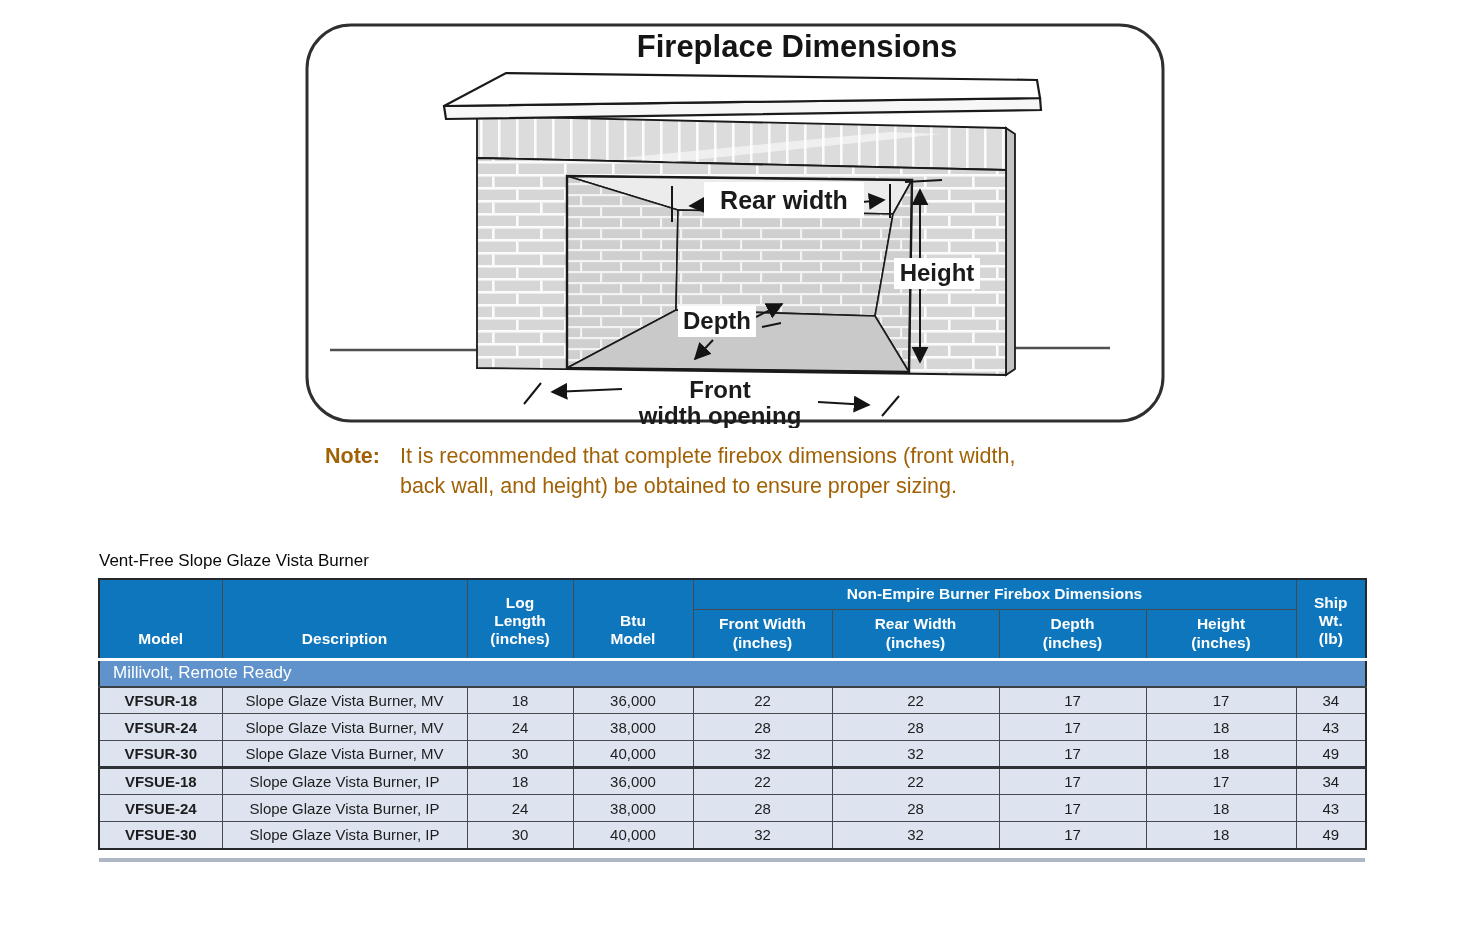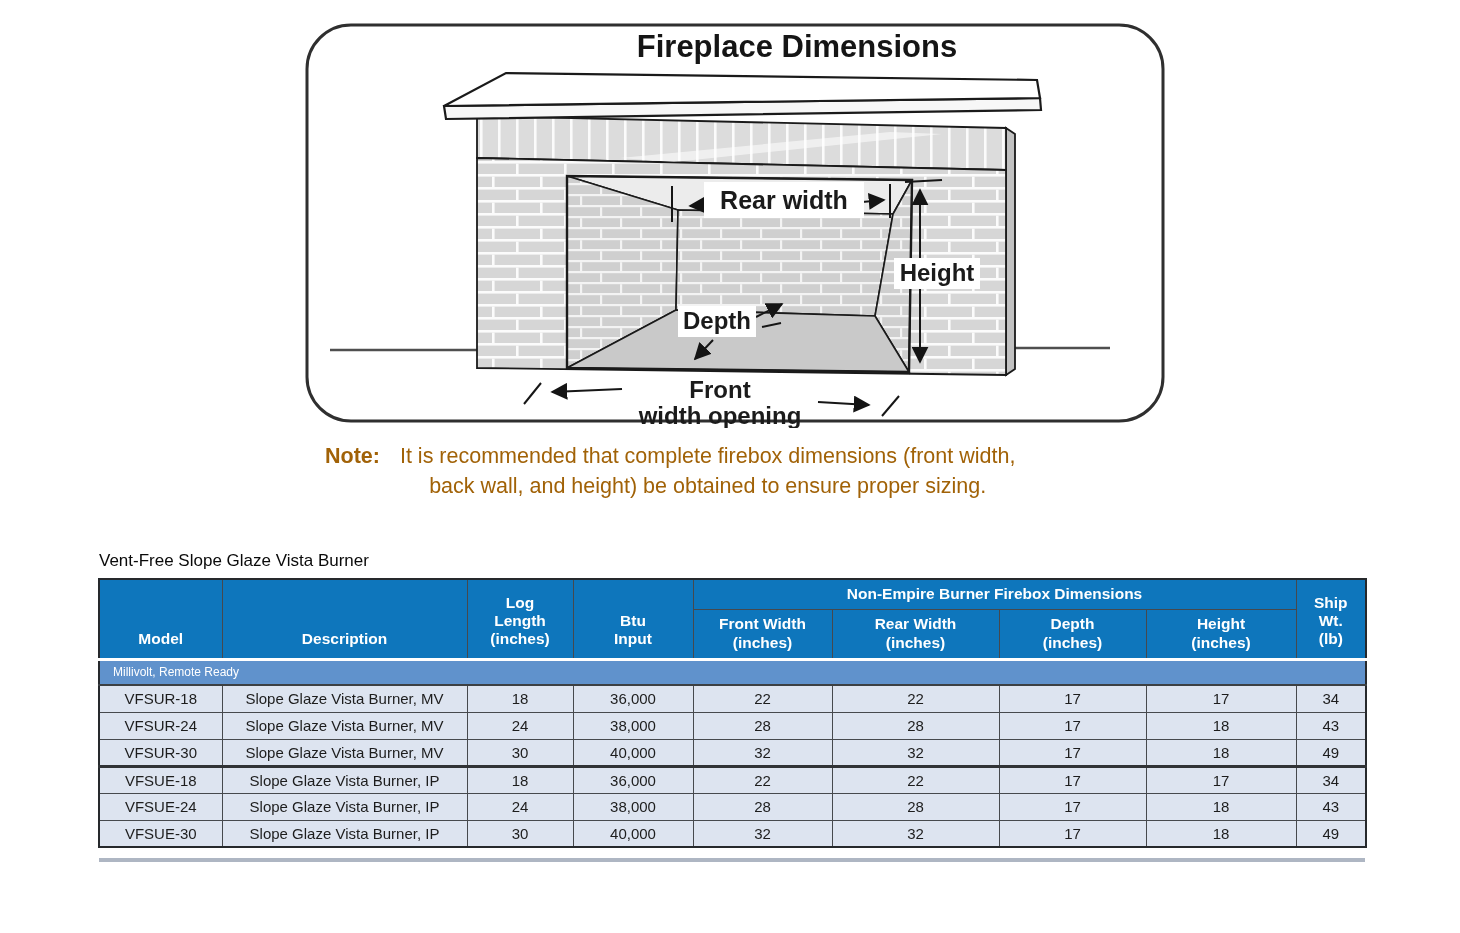--- a/index.html
+++ b/index.html
@@ -14,21 +14,21 @@
   .diagram-box svg { display: block; }
   .svg-title { font: 700 31px "Liberation Sans", sans-serif; fill: #151515; }
   .svg-label { font: 600 24px "Liberation Sans", sans-serif; fill: #1b1b1b; }
   .svg-label-big { font: 600 25px "Liberation Sans", sans-serif; fill: #1b1b1b; }
   .dim { stroke: #161616; stroke-width: 2; fill: none; }
 
   
   .note { position: absolute; left: 325px; top: 441px; display: flex; color: #a16207;
           font-size: 21.5px; line-height: 30px; }
   .note-label { font-weight: 700; margin-right: 20px; white-space: nowrap; }
-  .note-lines { white-space: pre-line; text-align: center; }
+  .note-lines { white-space: pre-line; }
 
   
   .table-title { position: absolute; left: 99px; top: 551px; font-size: 17px;
                  font-weight: 400; color: #0a0a0a; }
   .spec-table {
     position: absolute; left: 98px; top: 578px; width: 1269px;
     border-collapse: collapse; table-layout: fixed;
     border: 2.5px solid #26292c;
     font-family: "Liberation Sans", sans-serif;
   }
@@ -38,30 +38,30 @@
     font-size: 15.5px; line-height: 1.18; white-space: pre-line;
     text-align: center; padding: 2px 4px;
   }
   .spec-table tr.htop { height: 30px; }
   .spec-table tr.hsub { height: 50px; }
   .spec-table th.vspan { vertical-align: bottom; padding-bottom: 9px; }
   .spec-table tr.hsub th { vertical-align: middle; margin-left: 41px; }
   .spec-table thead tr.hsub th, .spec-table thead th.vspan { border-bottom: 3px solid #ffffff; }
   .spec-table tr.section { height: 26px; }
   .spec-table tr.section td {
-    background: var(--section-bg, #6092cc); color: #fff; font-size: 12px;
+    background: var(--section-bg, #6092cc); color: #fff; font-size: 17px;
     text-align: left; padding: 2px 0 3px 13px;
     border-top: 3px solid #0c4a6e; border-bottom: 2.2px solid #3c4043;
   }
   .spec-table tbody tr:not(.section) { height: 27px; }
   .spec-table tbody tr:not(.section) td {
     background: var(--row-bg, #dde4f0); color: #1d1d1d; font-size: 15px;
     text-align: center; padding: 1px 4px;
   }
-  .spec-table tbody tr:not(.section) td:first-child { font-weight: 400; }
+  .spec-table tbody tr:not(.section) td:first-child { font-weight: 700; }
   .spec-table tbody tr.group-start td { border-top: 3.4px solid #303336; }
   .table-shadow { position: absolute; left: 99px; top: 858px; width: 1266px;
                   height: 3.5px; background: #aeb6c3; }
 </style>
 </head>
 <body>
 
 <div class="diagram-box">
   <svg viewBox="0 0 870 410" width="870" height="410">
     <defs>
@@ -168,21 +168,21 @@
       <col style="width:70px">
   </colgroup>
   <thead>
     <tr class="htop">
       <th rowspan="2" class="vspan">Model</th>
       <th rowspan="2" class="vspan">Description</th>
       <th rowspan="2" class="vspan">Log
 Length
 (inches)</th>
       <th rowspan="2" class="vspan">Btu
-Input</th>
+Model</th>
       <th colspan="4">Non-Empire Burner Firebox Dimensions</th>
       <th rowspan="2" class="vspan">Ship
 Wt.
 (lb)</th>
     </tr>
     <tr class="hsub">
       <th>Front Width
 (inches)</th>
       <th>Rear Width
 (inches)</th>

